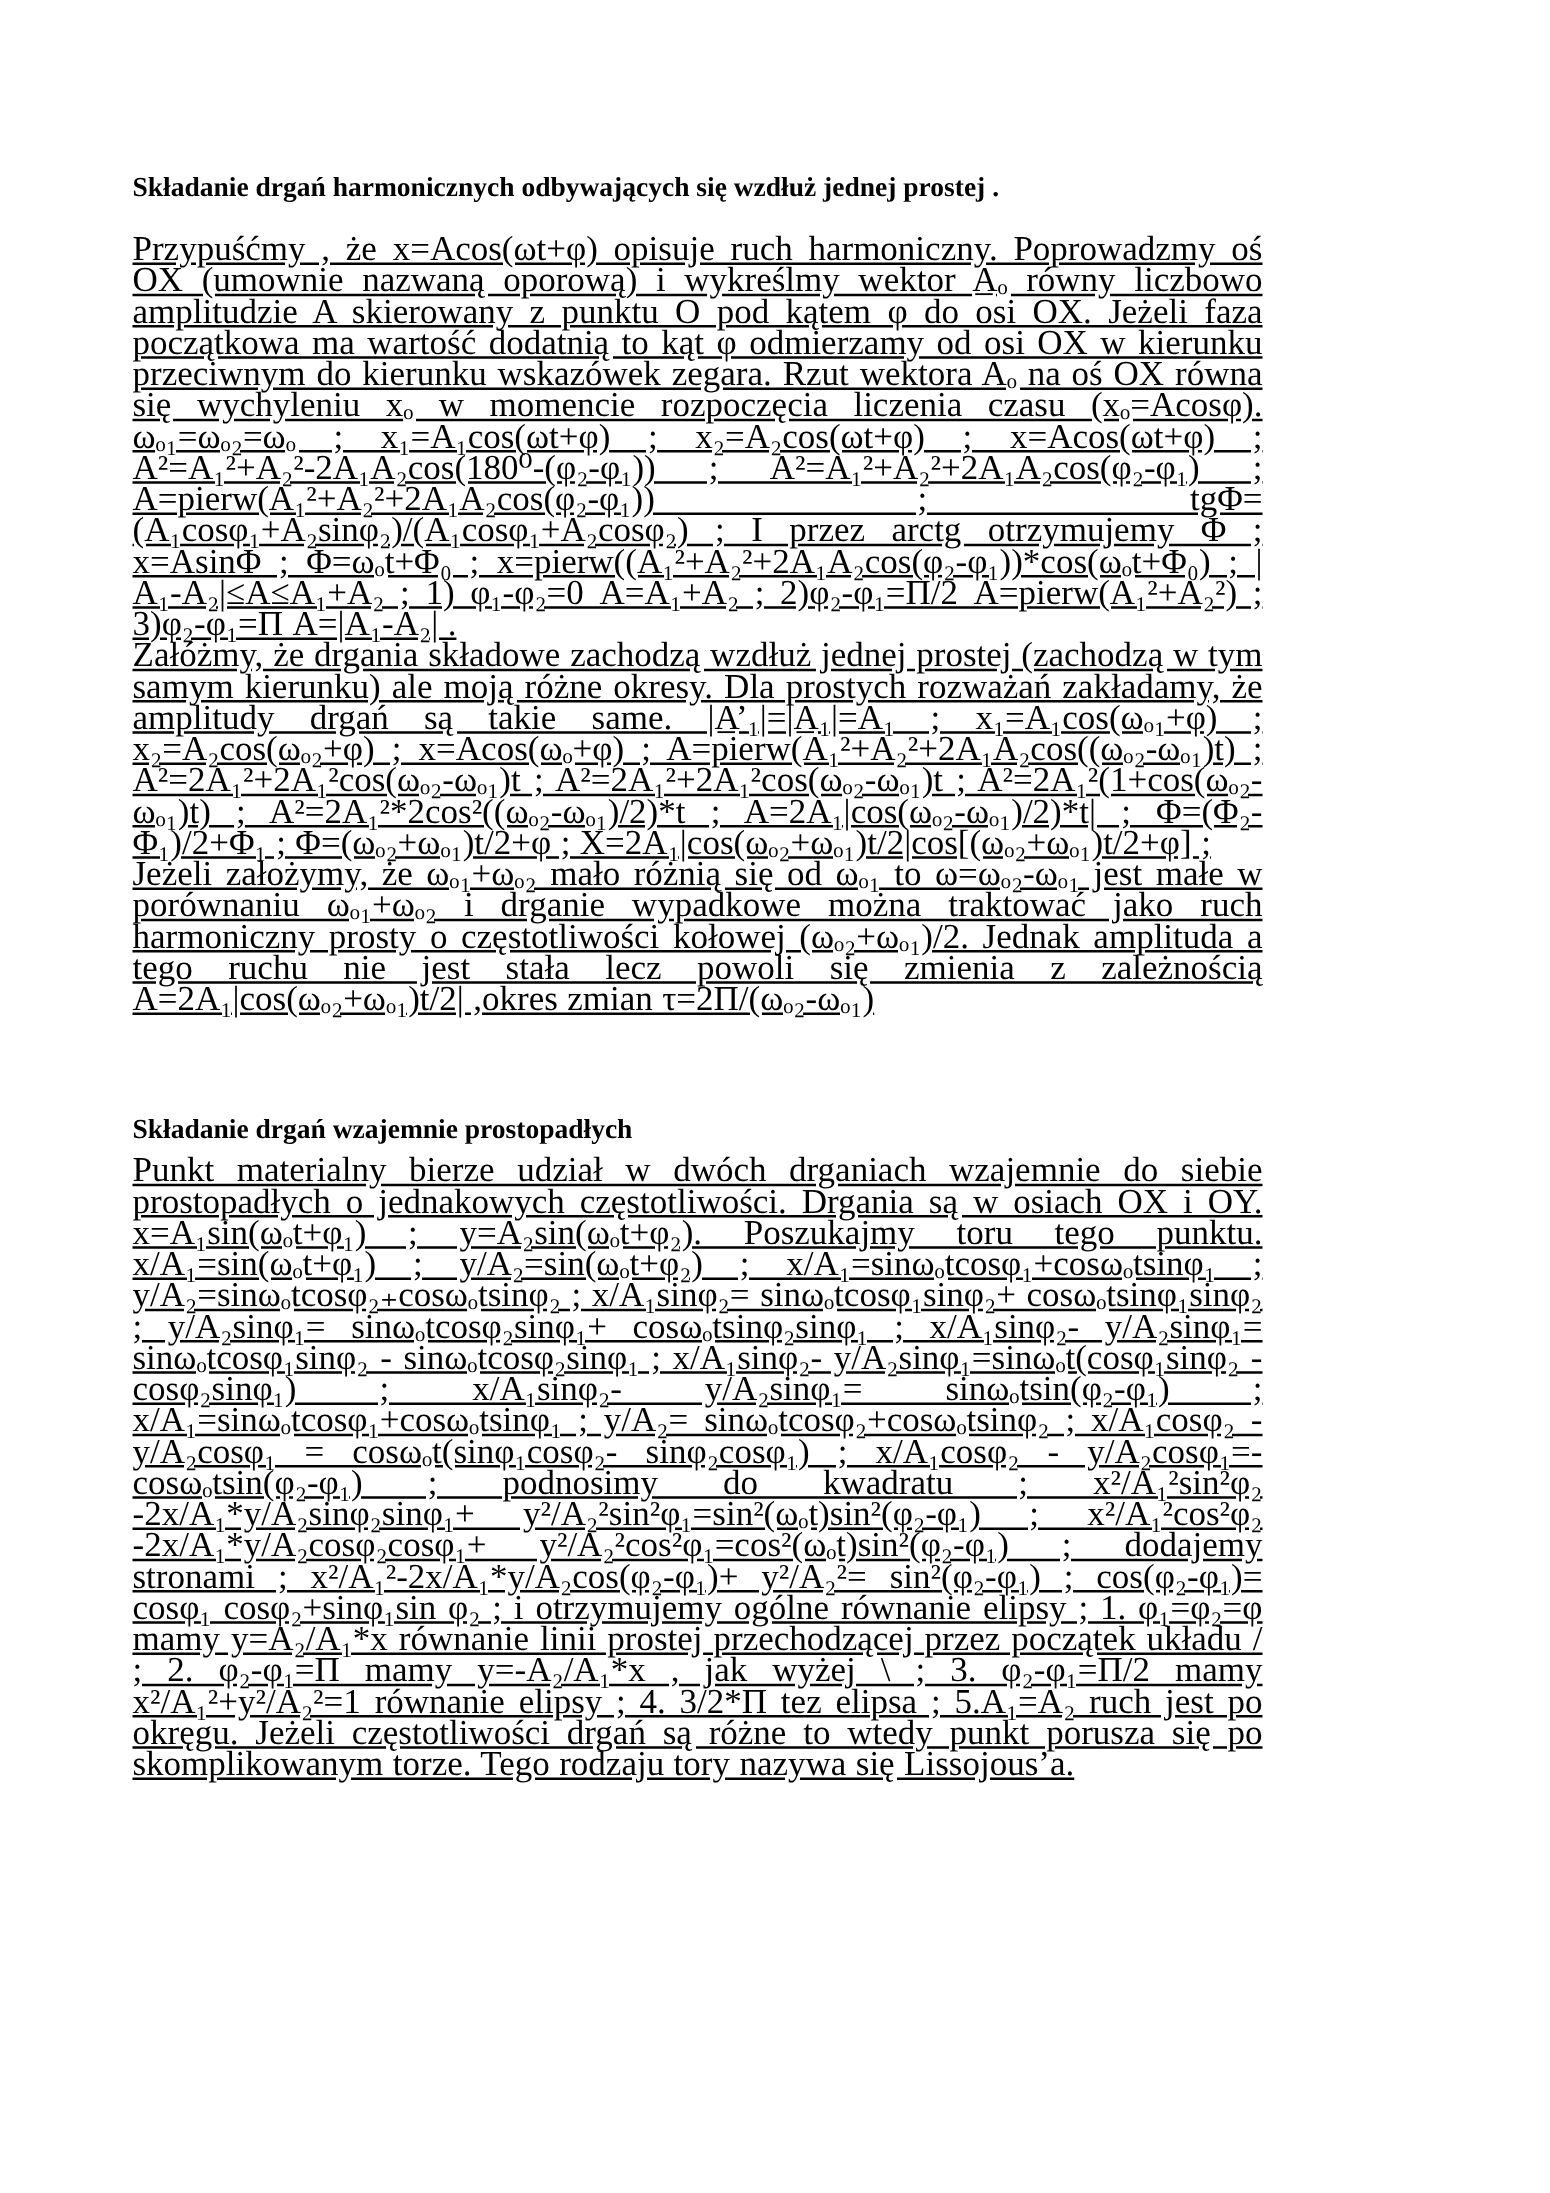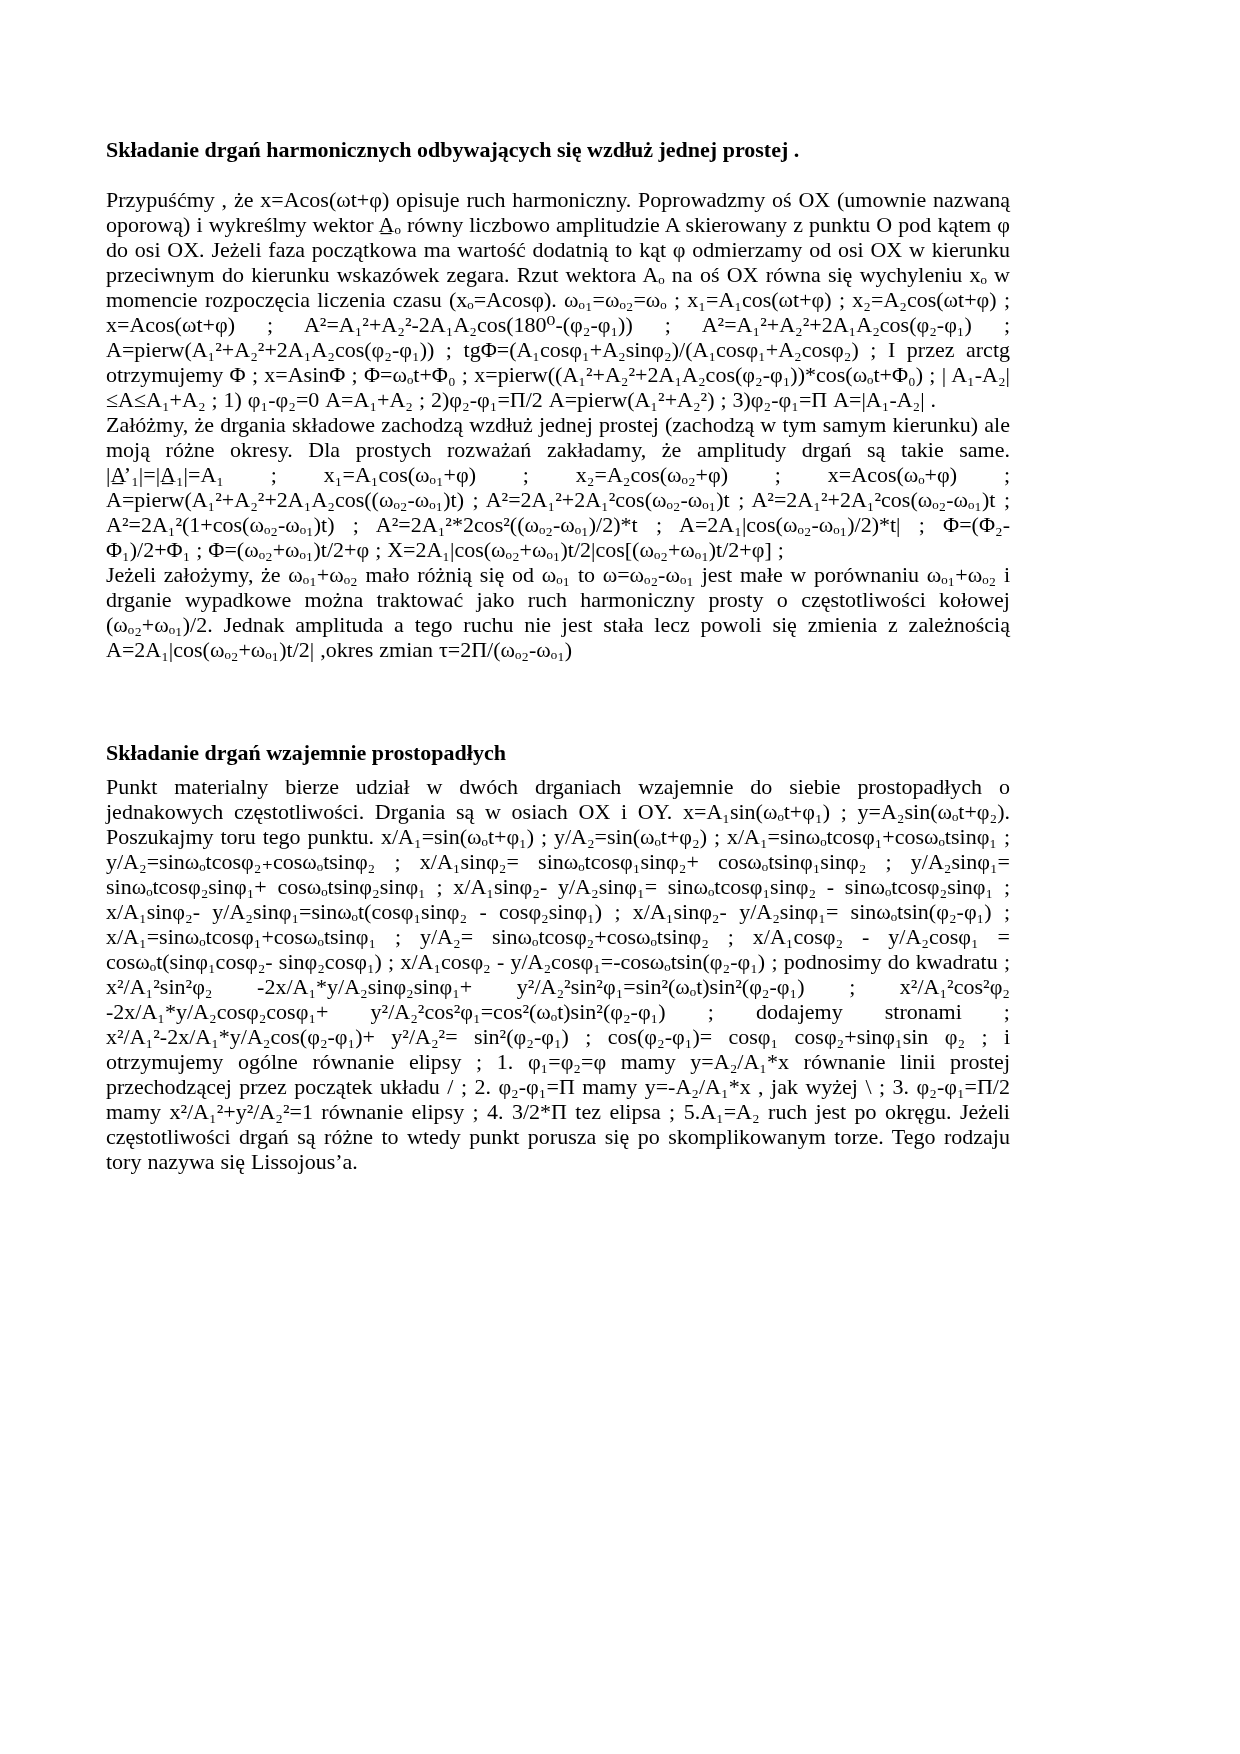--- a/index.html
+++ b/index.html
@@ -25,25 +25,26 @@
   .doc-heading {
     font-size: 22px;
     line-height: 25px;
     font-weight: bold;
     margin: 0 0 25px 0;
   }
   .doc-heading.second {
     margin: 78px 0 9px 0;
   }
   .doc-para {
-    font-size: 22px;
+    font-size: 28px;
     line-height: 25px;
     margin: 0;
     text-align: justify;
     word-spacing: 0.02em;
+    text-decoration: underline;
   }
 </style>
 </head>
 <body>
 
 <div class="page">
 
   <h1 class="doc-heading">Składanie drgań harmonicznych odbywających się wzdłuż jednej prostej .</h1>
 
   <p class="doc-para">Przypuśćmy , że x=Acos(ωt+φ) opisuje ruch harmoniczny. Poprowadzmy oś OX (umownie nazwaną oporową) i wykreślmy wektor A̲ₒ równy liczbowo amplitudzie A skierowany z punktu O pod kątem φ do osi OX. Jeżeli faza początkowa ma wartość dodatnią to kąt φ odmierzamy od osi OX w kierunku przeciwnym do kierunku wskazówek zegara. Rzut wektora Aₒ na oś OX równa się wychyleniu xₒ w momencie rozpoczęcia liczenia czasu (xₒ=Acosφ). ωₒ₁=ωₒ₂=ωₒ ; x₁=A₁cos(ωt+φ) ; x₂=A₂cos(ωt+φ) ; x=Acos(ωt+φ) ; A²=A₁²+A₂²-2A₁A₂cos(180⁰-(φ₂-φ₁)) ; A²=A₁²+A₂²+2A₁A₂cos(φ₂-φ₁) ; A=pierw(A₁²+A₂²+2A₁A₂cos(φ₂-φ₁)) ; tgΦ=(A₁cosφ₁+A₂sinφ₂)/(A₁cosφ₁+A₂cosφ₂) ; I przez arctg otrzymujemy Φ ; x=AsinΦ ; Φ=ωₒt+Φ₀ ; x=pierw((A₁²+A₂²+2A₁A₂cos(φ₂-φ₁))*cos(ωₒt+Φ₀) ; | A₁-A₂|≤A≤A₁+A₂ ; 1) φ₁-φ₂=0 A=A₁+A₂ ; 2)φ₂-φ₁=Π/2 A=pierw(A₁²+A₂²) ; 3)φ₂-φ₁=Π A=|A₁-A₂| .</p>

